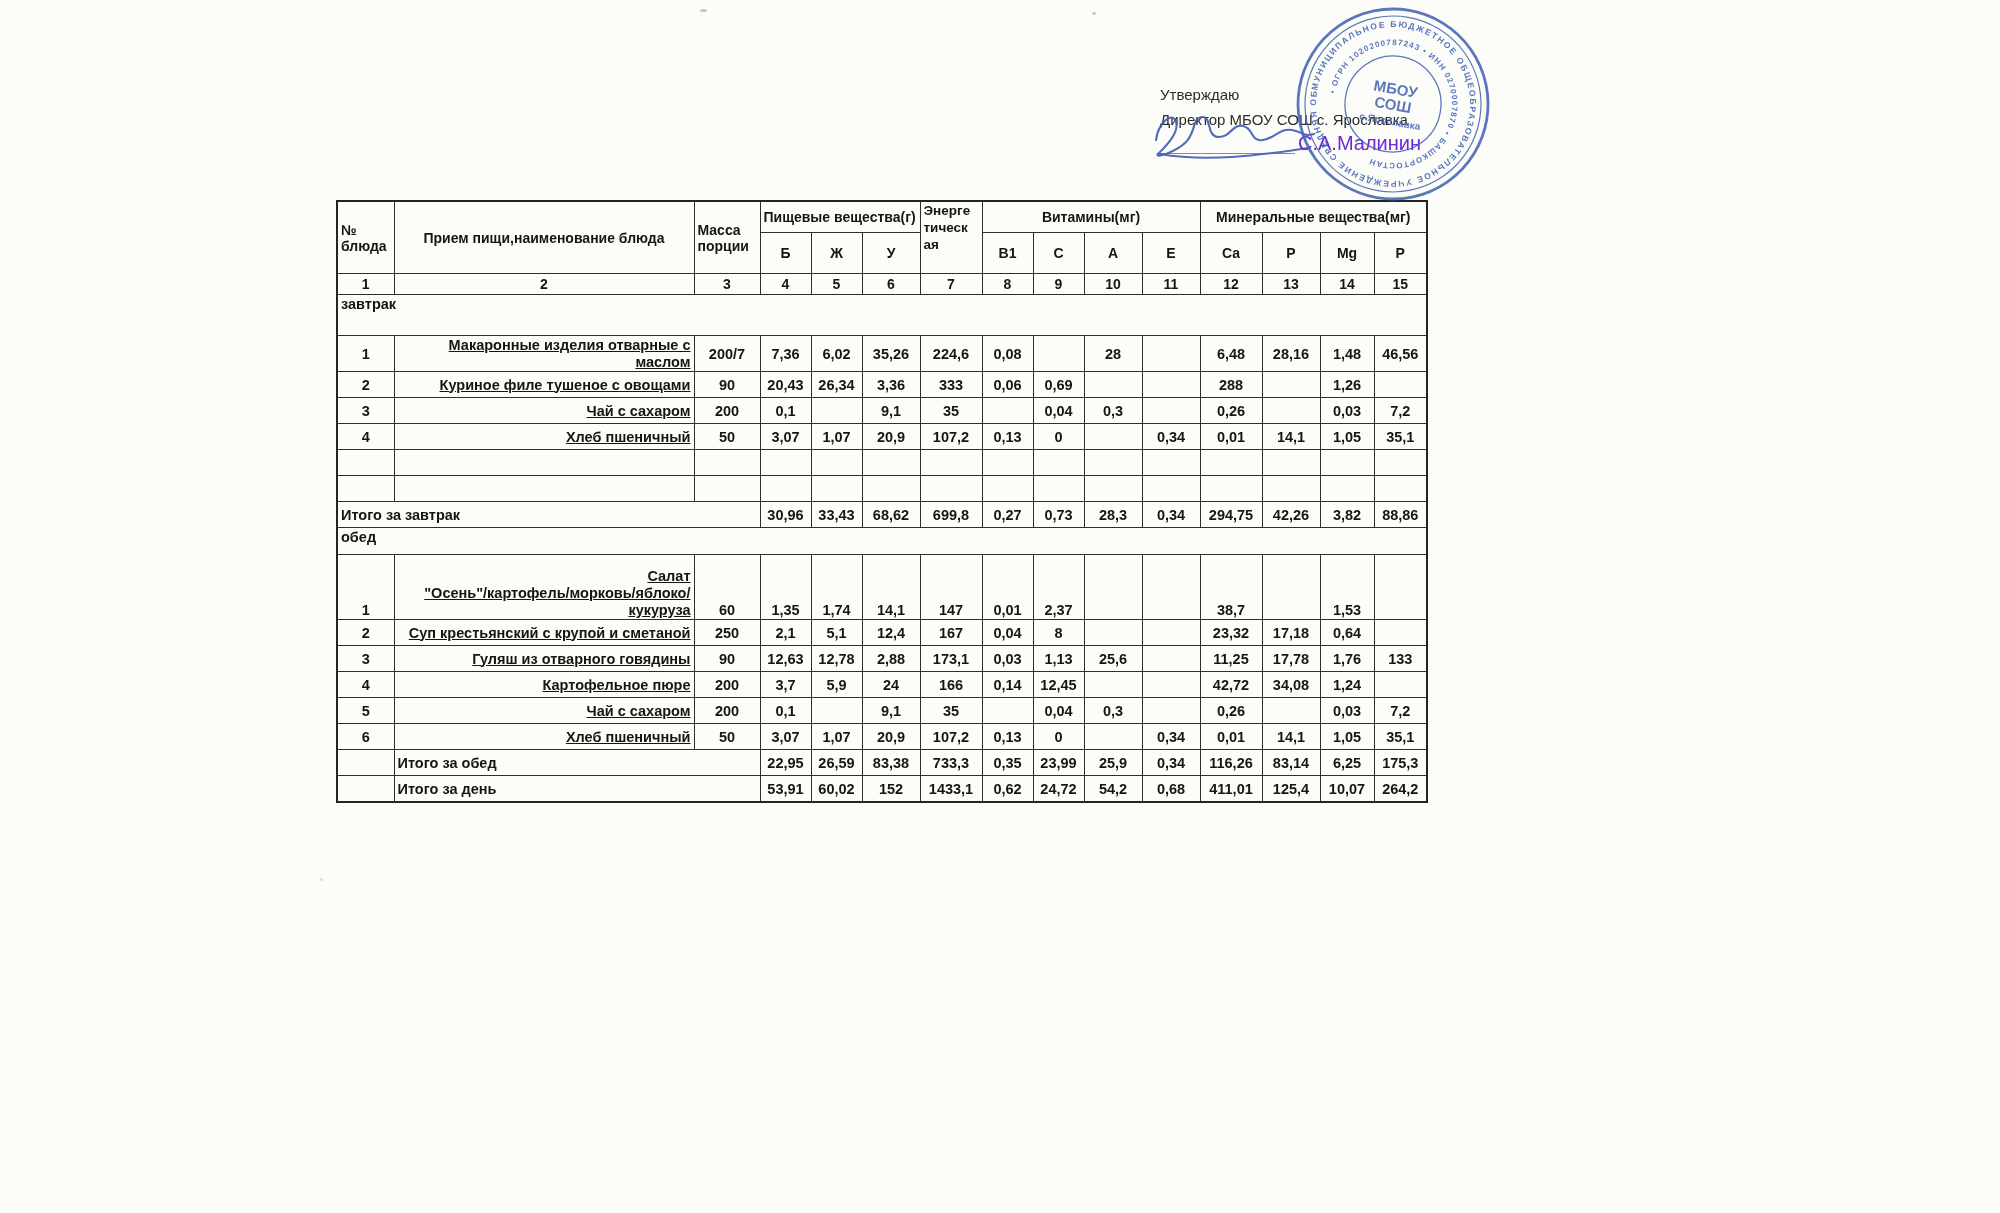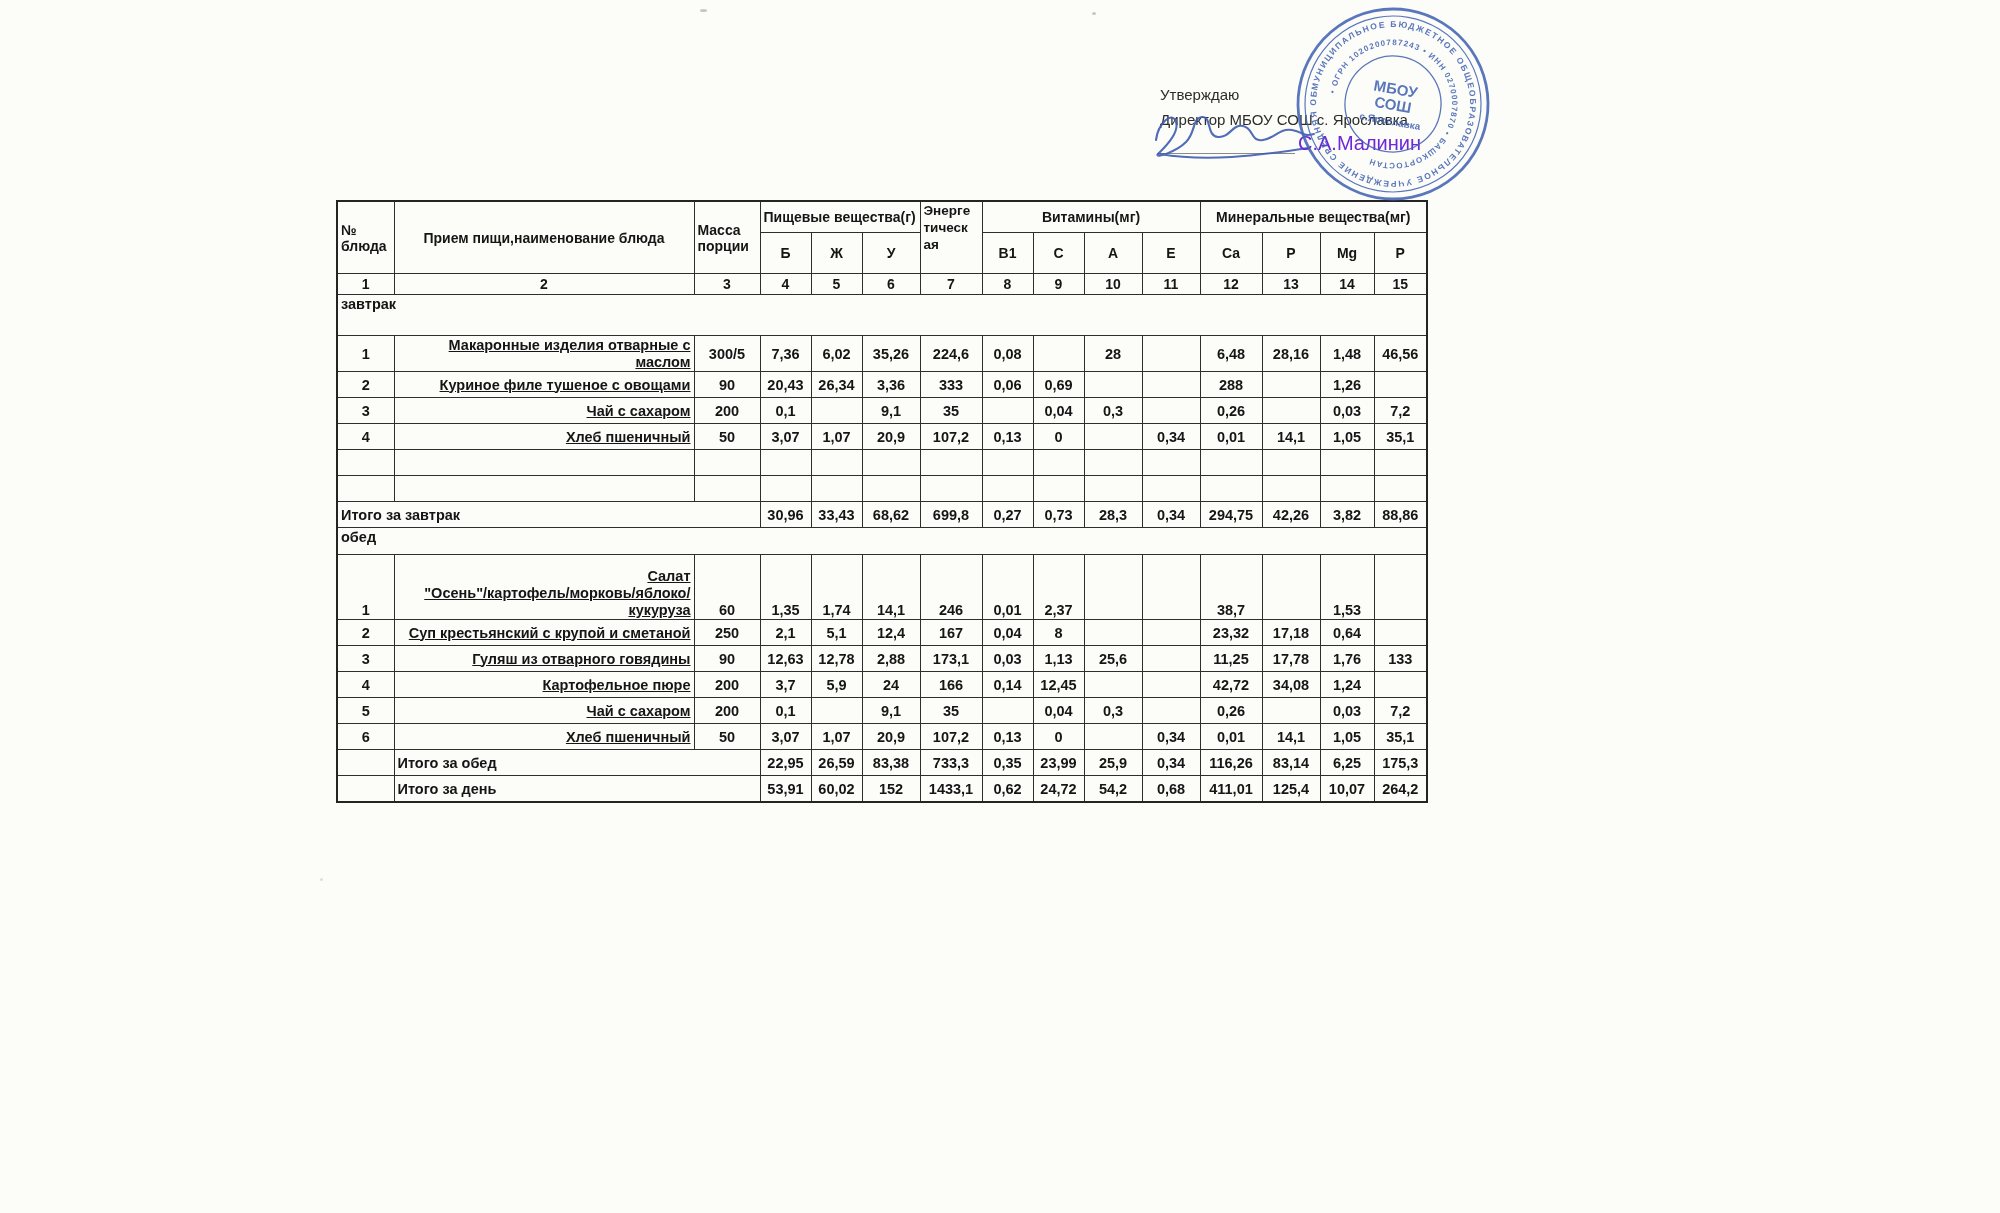--- a/index.html
+++ b/index.html
@@ -161,21 +161,21 @@
           <td class="c idx">13</td>
           <td class="c idx">14</td>
           <td class="c idx">15</td>
         </tr>
         <tr class="tall-title">
           <td class="section" colspan="15">завтрак</td>
         </tr>
         <tr>
           <td class="c">1</td>
           <td class="name">Макаронные изделия отварные с маслом</td>
-          <td class="c">300/5</td>
+          <td class="c">200/7</td>
           <td class="c">7,36</td>
           <td class="c">6,02</td>
           <td class="c">35,26</td>
           <td class="c">224,6</td>
           <td class="c">0,08</td>
           <td class="c"></td>
           <td class="c">28</td>
           <td class="c"></td>
           <td class="c">6,48</td>
           <td class="c">28,16</td>
@@ -287,21 +287,21 @@
         </tr>
         <tr class="tall">
           <td class="c">1</td>
           <td class="name">Салат
 "Осень"/картофель/морковь/яблоко/
 кукуруза</td>
           <td class="c">60</td>
           <td class="c">1,35</td>
           <td class="c">1,74</td>
           <td class="c">14,1</td>
-          <td class="c">246</td>
+          <td class="c">147</td>
           <td class="c">0,01</td>
           <td class="c">2,37</td>
           <td class="c"></td>
           <td class="c"></td>
           <td class="c">38,7</td>
           <td class="c"></td>
           <td class="c">1,53</td>
           <td class="c"></td>
         </tr>
         <tr>

